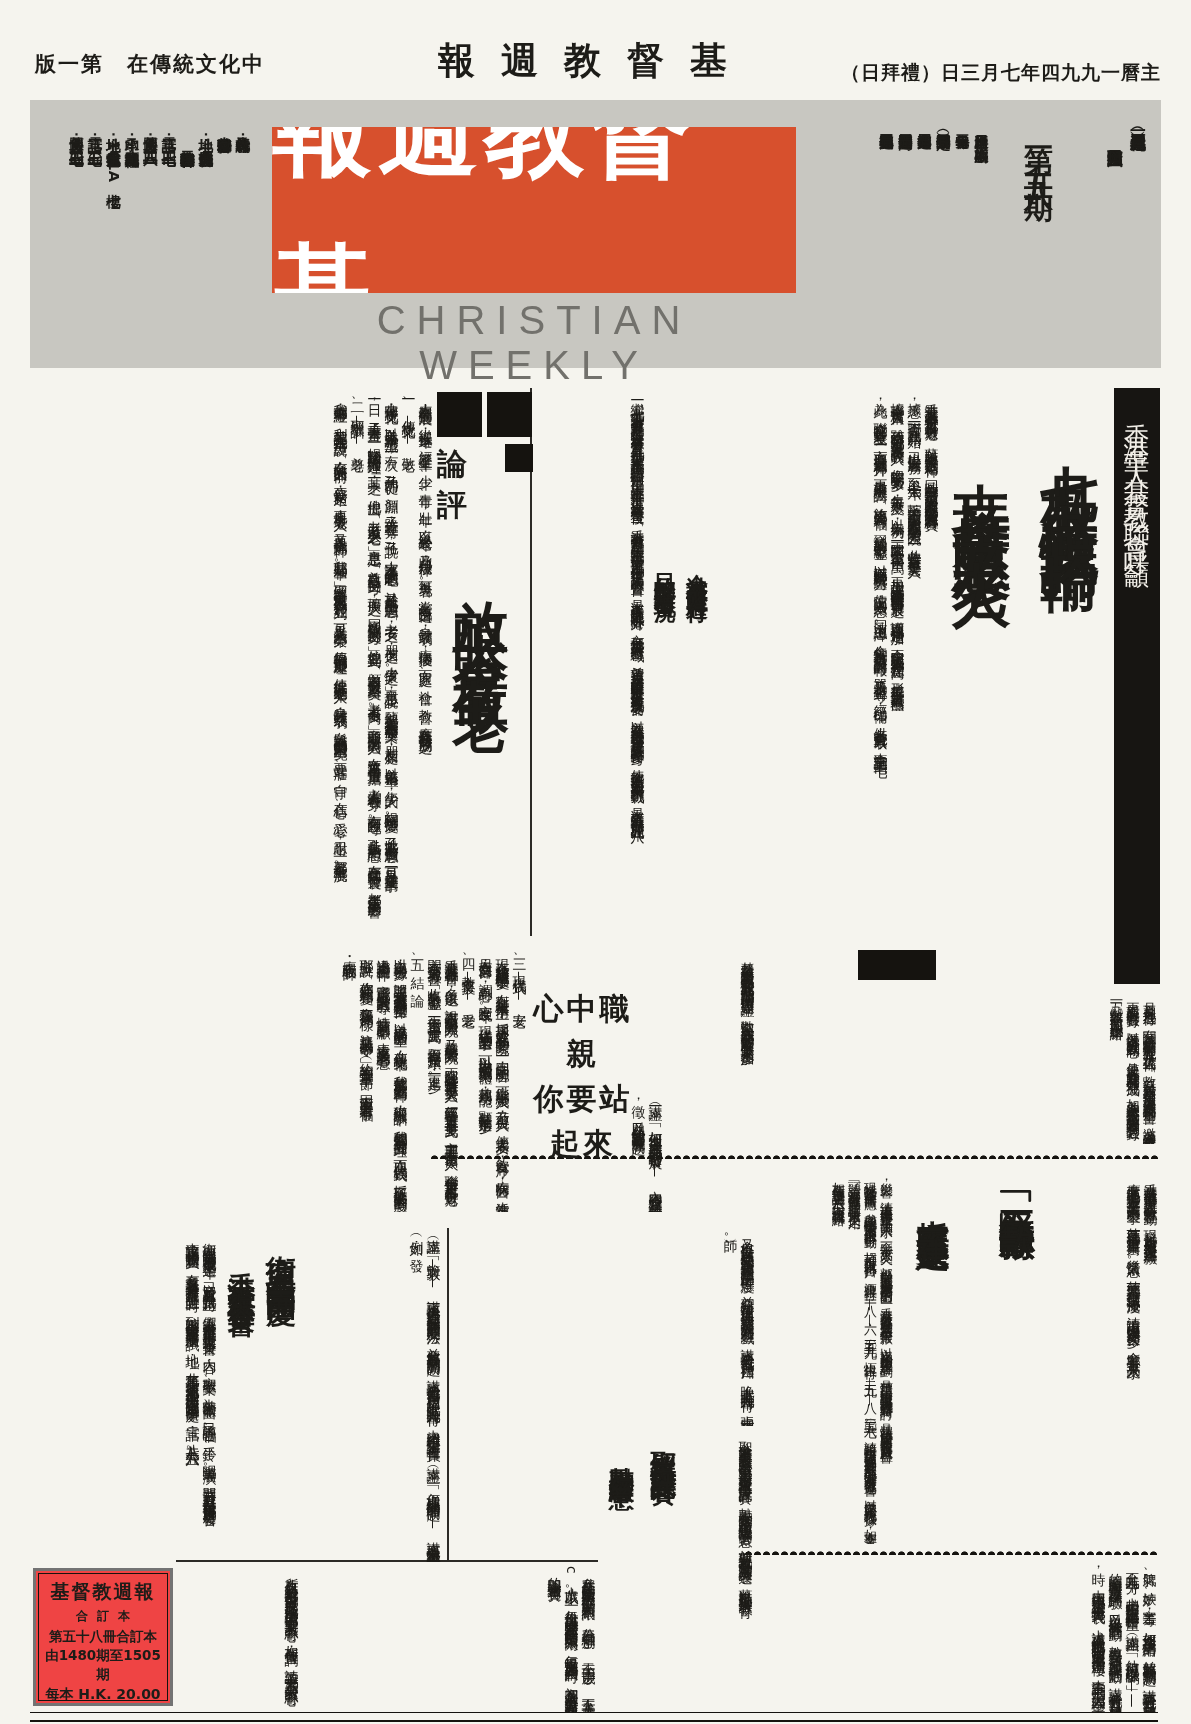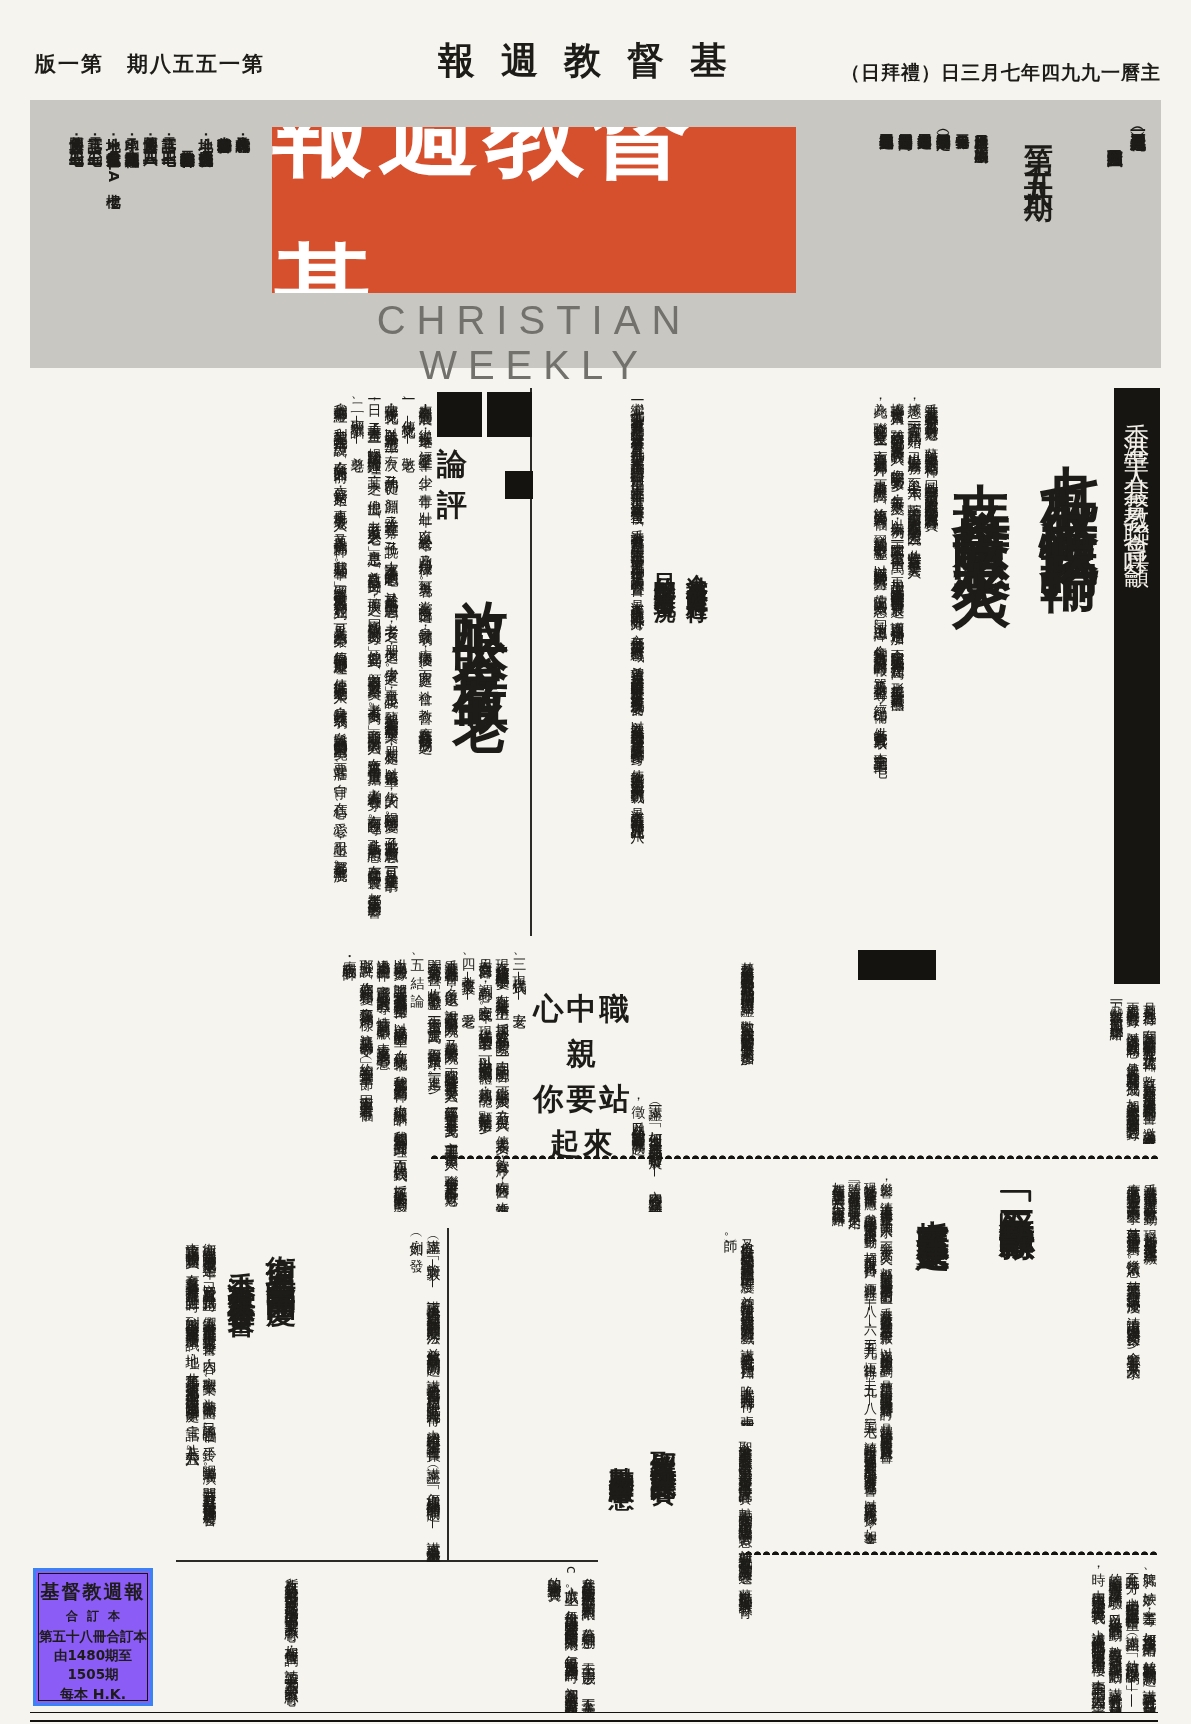--- a/index.html
+++ b/index.html
@@ -40,21 +40,21 @@
   .wavy1{left:430px;top:1150px;width:728px;}
   .wavy2{left:744px;top:1546px;width:414px;}
   .bottomrule{left:30px;top:1712px;width:1128px;height:7px;border-top:1.5px solid #15130f;
               border-bottom:2.5px solid #15130f;}
   .deco-block{left:858px;top:950px;width:78px;height:30px;background:#15130f;}
   
   .ed-logo{left:437px;top:392px;width:96px;}
   .ed-logo .sqrow{display:flex;gap:5px;}
   .ed-sq{width:45px;height:45px;background:#15130f;}
   .ed-sq2{width:28px;height:28px;background:#15130f;}
-  .ed-logo .row2{display:flex;gap:5px;align-items:center;margin-top:7px;}
+  .ed-logo .row2{display:flex;gap:5px;align-items:flex-start;margin-top:7px;}
   .ed-logoname{font-size:30px;font-weight:bold;letter-spacing:2px;}
   .ed-title{left:443px;top:556px;height:562px;font-size:56px;letter-spacing:16px;line-height:76px;width:76px;}
   .ed-body-a{left:32px;top:392px;width:402px;height:538px;}
   .ed-body-b{left:32px;top:948px;width:496px;height:264px;}
   
   .lead-banner{left:1114px;top:388px;width:46px;height:596px;background:#171512;color:#f2efe8;
                writing-mode:vertical-rl;text-orientation:upright;font-size:26px;letter-spacing:14px;
                line-height:46px;padding-top:14px;box-sizing:border-box;}
   .lead-hl1{left:1030px;top:418px;height:574px;font-size:58px;letter-spacing:13px;line-height:80px;width:80px;}
   .lead-hl2{left:942px;top:436px;height:574px;font-size:58px;letter-spacing:13px;line-height:80px;width:80px;}
@@ -81,33 +81,33 @@
   .bj-body-r{left:690px;top:1430px;width:64px;height:288px;}
   .bj-hl1{left:642px;top:1430px;height:290px;font-size:26px;letter-spacing:3px;line-height:44px;width:44px;}
   .bj-hl2{left:602px;top:1446px;height:278px;font-size:25px;letter-spacing:2px;line-height:38px;width:38px;}
   .bj-body-l{left:305px;top:1566px;width:292px;height:146px;}
   .bj-tail{left:176px;top:1566px;width:124px;height:146px;}
   
   .wl-hl1{left:260px;top:1232px;height:334px;font-size:30px;letter-spacing:5px;line-height:42px;width:42px;}
   .wl-hl2{left:222px;top:1250px;height:330px;font-size:28px;letter-spacing:4px;line-height:38px;width:38px;}
   .wl-body{left:34px;top:1232px;width:184px;height:330px;}
   
-  .adbox{left:33px;top:1568px;width:120px;height:138px;border:3px solid #3b82f6;background:#8b5cf6;box-sizing:border-box;}
+  .adbox{left:33px;top:1568px;width:140px;height:138px;border:3px solid #737373;background:#ef4444;box-sizing:border-box;}
   .adbox-inner{position:absolute;inset:2px;border:1.5px solid #15130f;text-align:center;overflow:hidden;}
   .ad-title{font-size:19px;font-weight:bold;letter-spacing:2px;margin-top:5px;}
   .ad-sub{font-size:12px;font-weight:bold;letter-spacing:9px;text-indent:9px;line-height:22px;}
   .ad-l3,.ad-l4{font-size:13.5px;font-weight:bold;line-height:19px;}
   .ad-l5{font-size:14px;font-weight:bold;line-height:20px;}
 </style>
 </head>
 <body>
 
 <div class="page">
 
-  <div class="abs hdr-left">版一第　期八五五一第</div>
+  <div class="abs hdr-left">版一第　在傳統文化中</div>
   <div class="abs hdr-center serif">報週教督基</div>
   <div class="abs hdr-right">（日拜禮）日三月七年四九九一曆主</div>
 
   <div class="abs masthead">
     <div class="mh-pubinfo">編輯及發行人：
 香港華人基督教聯會
 地址：九龍聯合道一四〇號
 　香港華人基督教聯會大樓二樓
 電話：二三三七四一七一
 圖文傳真：二三三八二三二四

